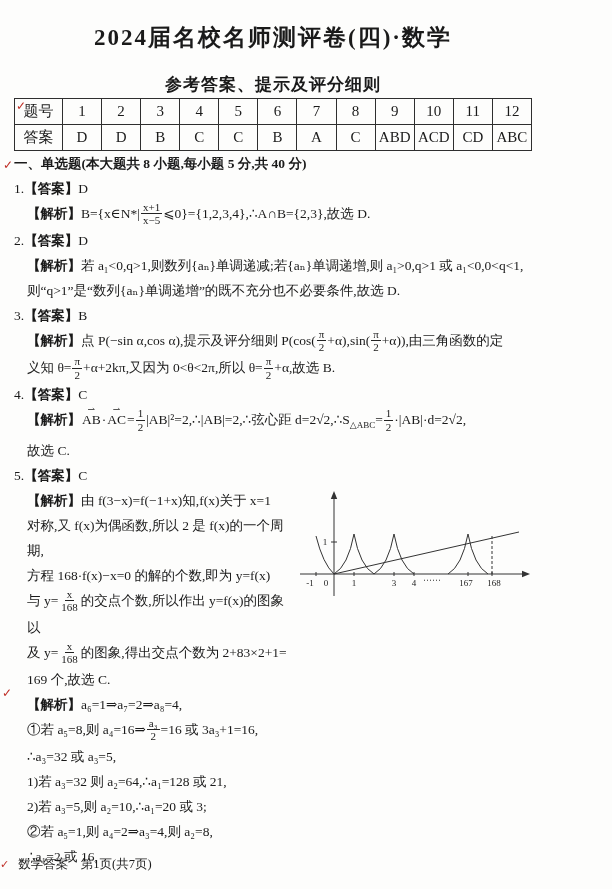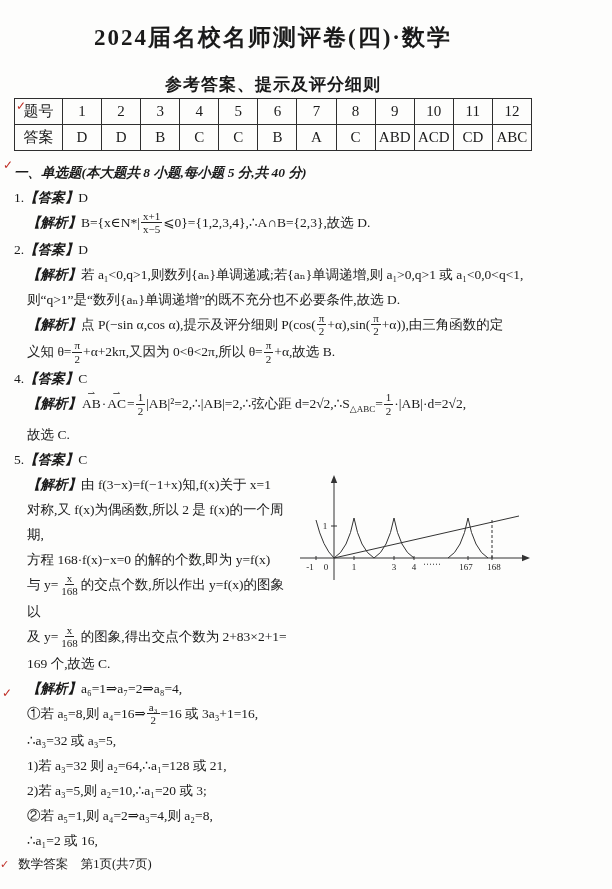--- a/index.html
+++ b/index.html
@@ -7,24 +7,24 @@
     width:612px;height:889px;background:#fdfdfc;color:#1a1a1a;
     font-family:"Liberation Serif","DejaVu Serif",serif;
     overflow:hidden;position:relative;
   }
   .page{position:relative;box-sizing:border-box;width:560px;height:889px;padding:14px 28px 0 14px;}
   .doc-title{font-size:23px;font-weight:bold;text-align:center;margin:8px 0 0;letter-spacing:2px;}
   .doc-subtitle{font-size:17px;font-weight:bold;text-align:center;margin:20px 0 0;letter-spacing:1px;}
   table.ans{width:100%;border-collapse:collapse;margin-top:2px;font-size:15px;table-layout:fixed;}
   table.ans td{border:1px solid #2f2f2f;text-align:center;height:25px;padding:0;overflow:hidden;}
   table.ans td.hd{width:47px;}
-  .sechead{font-weight:bold;font-size:13.5px;line-height:25px;margin-top:9px;font-style:italic;}
+  .sechead{font-weight:bold;font-size:13.5px;line-height:25px;}
   .question{font-size:13.5px;line-height:25px;}
   .sline{margin-left:13px;}
-  .b{font-weight:bold;font-style:italic;}
+  .b{font-weight:bold;}
   .frac{display:inline-flex;flex-direction:column;align-items:center;font-size:11px;line-height:1.15;
         vertical-align:middle;margin:0 1px;transform:translateY(-1px);}
   .frac .num{border-bottom:1px solid #222;padding:0 2px;}
   .frac .den{padding:0 2px;}
   .vec{position:relative;display:inline-block;margin:0 1px;}
   .vec::after{content:"⇀";position:absolute;left:50%;transform:translateX(-50%);top:-10px;font-size:9px;}
   sub{font-size:9px;margin-top:44px;}
   .fgraph{float:right;margin:2px 0 0 6px;}
   .q5::after{content:"";display:block;clear:both;}
   .footer{position:absolute;left:0;right:2px;bottom:16px;font-size:12.5px;}
@@ -86,20 +86,21 @@
             <span class="num">x+1</span>
             <span class="den">x−5</span>
           </span><span>⩽0}={1,2,3,4},∴A∩B={2,3},故选 D.</span></div>
       </section>
       <section class="question">
         <div class="qhead"><span>2.</span><span class="b">【答案】</span><span>D</span></div>
         <div class="sline"><span class="b">【解析】</span><span>若 a₁&lt;0,q&gt;1,则数列{aₙ}单调递减;若{aₙ}单调递增,则 a₁&gt;0,q&gt;1 或 a₁&lt;0,0&lt;q&lt;1,</span></div>
         <div class="sline"><span>则“q&gt;1”是“数列{aₙ}单调递增”的既不充分也不必要条件,故选 D.</span></div>
       </section>
       <section class="question">
+        <div class="qhead"><span>3.</span><span class="b">【答案】</span><span>B</span></div>
         <div class="sline"><span class="b">【解析】</span><span>点 P(−sin α,cos α),提示及评分细则 P(cos(</span><span class="frac">
             <span class="num">π</span>
             <span class="den">2</span>
           </span><span>+α),sin(</span><span class="frac">
             <span class="num">π</span>
             <span class="den">2</span>
           </span><span>+α)),由三角函数的定</span></div>
         <div class="sline"><span>义知 θ=</span><span class="frac">
             <span class="num">π</span>
             <span class="den">2</span>

